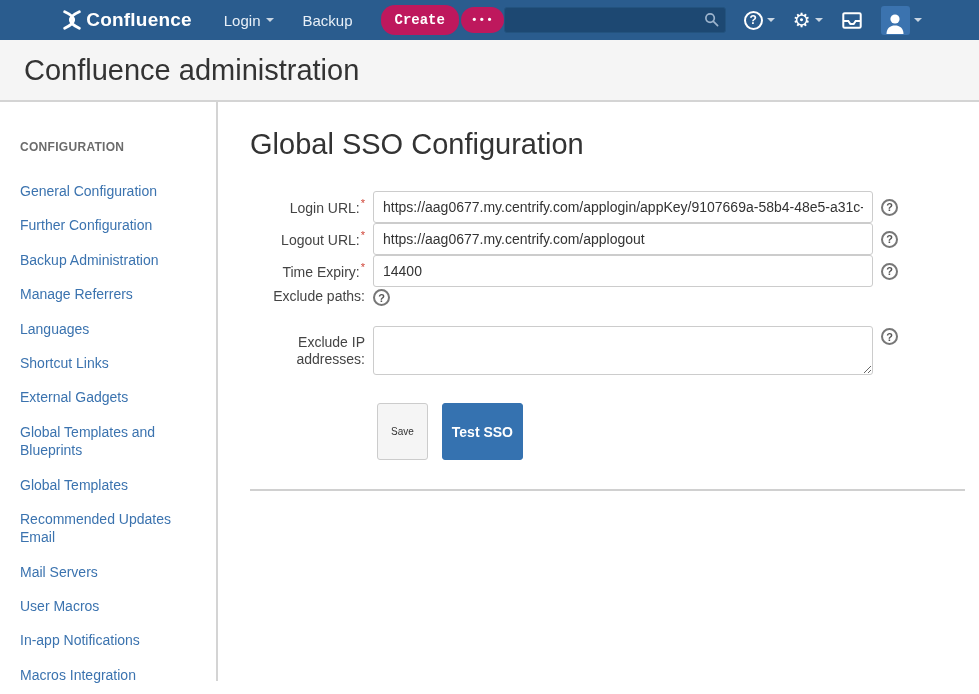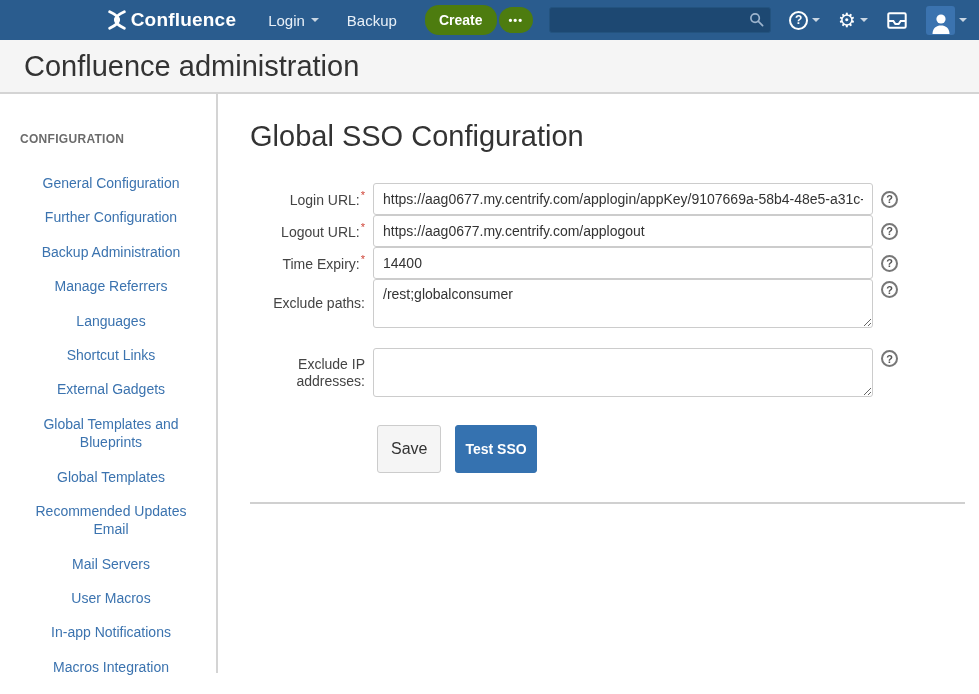--- a/index.html
+++ b/index.html
@@ -9,24 +9,23 @@
     background: #fff;
     color: #333;
   }
 
   
   .navbar {
     height: 40px;
     background: #2a5c8e;
     display: flex;
     align-items: center;
-    justify-content: flex-end;
+    justify-content: center;
     padding: 0 12px 0 16px;
     color: #e8f0f8;
-    gap: 16px;
   }
   .nav-left { display: flex; align-items: center; }
   .logo { display: flex; align-items: center; gap: 3px; margin-right: 18px; cursor: pointer; }
   .logo-mark { display: inline-flex; }
   .logo-text { font-size: 19px; font-weight: bold; color: #fff; letter-spacing: 0.2px; }
   .nav-item {
     font-size: 15px;
     padding: 0 14px;
     height: 40px;
     display: inline-flex;
@@ -36,25 +35,25 @@
     color: #e8f0f8;
   }
   .caret {
     width: 0; height: 0;
     border-left: 4px solid transparent;
     border-right: 4px solid transparent;
     border-top: 4px solid rgba(255,255,255,0.75);
     display: inline-block;
   }
   .btn-create, .btn-more {
-    background: #4d7c0f;
+    background: #be185d;
     color: #fff;
     border: none;
     border-radius: 14px;
-    font-family: Liberation Sans, sans-serif;
+    font-family: Liberation Mono, monospace;
     font-size: 14px;
     font-weight: bold;
     padding: 7px 14px;
     cursor: pointer;
   }
   .btn-create { margin-left: 14px; }
   .btn-more { margin-left: 2px; padding: 7px 10px; letter-spacing: 1px; font-size: 11px; }
 
   .nav-right { display: flex; align-items: center; gap: 18px; }
   .search-wrap {
@@ -101,21 +100,21 @@
     background: #3b73af;
     border-radius: 3px;
     display: inline-flex;
     align-items: flex-end;
     justify-content: center;
     overflow: hidden;
   }
 
   
   .page-header {
-    height: 54px;
+    height: 62px;
     background: #f5f5f5;
     border-bottom: 2px solid #d4d4d4;
     display: flex;
     align-items: center;
     padding: 0 24px;
   }
   .page-header h1 {
     font-size: 29px;
     font-weight: normal;
     color: #333;
@@ -130,21 +129,21 @@
     border-right: 2px solid #d4d4d4;
     padding: 38px 14px 0 20px;
   }
   .sidebar-heading {
     font-size: 12px;
     font-weight: bold;
     color: #6b6b6b;
     letter-spacing: 0.3px;
     margin-bottom: 28px;
   }
-  .sidebar ul { list-style: none; text-align: center; }
+  .sidebar ul { list-style: none; }
   .sidebar li { margin-bottom: 16px; line-height: 1.15; }
   .sidebar li a {
     color: #3b73af;
     text-decoration: none;
     font-size: 14px;
     cursor: pointer;
   }
 
   
   .main { flex: 1; padding: 26px 14px 0 32px; }
@@ -211,23 +210,23 @@
   .button-row {
     margin: 28px 0 0 127px;
     display: flex;
     gap: 14px;
   }
   .btn-save {
     background: #f5f5f5;
     border: 1px solid #ccc;
     border-radius: 3px;
     font-family: inherit;
-    font-size: 16px;
-    color: #333;
-    padding: 14px 13px;
+    font-size: 10px;
+    color: #333;
+    padding: 22px 13px;
     cursor: pointer;
   }
   .btn-test-sso {
     background: #3572b0;
     border: 1px solid #3572b0;
     border-radius: 3px;
     font-family: inherit;
     font-size: 14px;
     font-weight: bold;
     color: #fff;
@@ -349,21 +348,20 @@
       </div>
 
       <div class="form-row">
         <label class="form-label"><span>Time Expiry:</span><span class="required-marker">*</span></label>
         <input class="text-input" type="text" value="14400" style="">
         <span class="field-help">?</span>
       </div>
 
       <div class="form-row textarea-row">
         <label class="form-label"><span>Exclude paths:</span></label>
-        <textarea class="textarea-input" style="">/rest;globalconsumer</textarea>
         <span class="field-help">?</span>
       </div>
 
       <div class="form-row textarea-row">
         <label class="form-label"><span>Exclude IP addresses:</span></label>
         <textarea class="textarea-input" style=""></textarea>
         <span class="field-help">?</span>
       </div>
 
       <div class="button-row">

